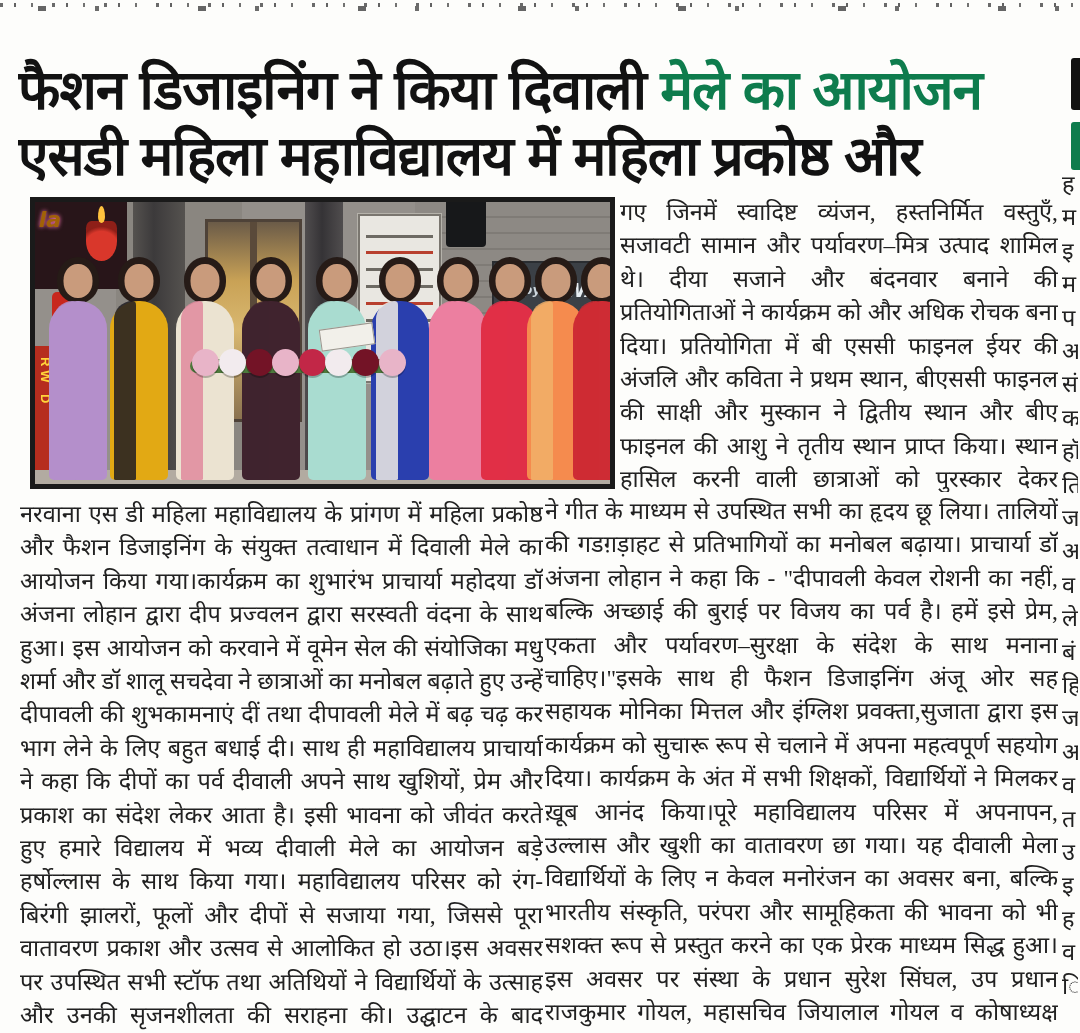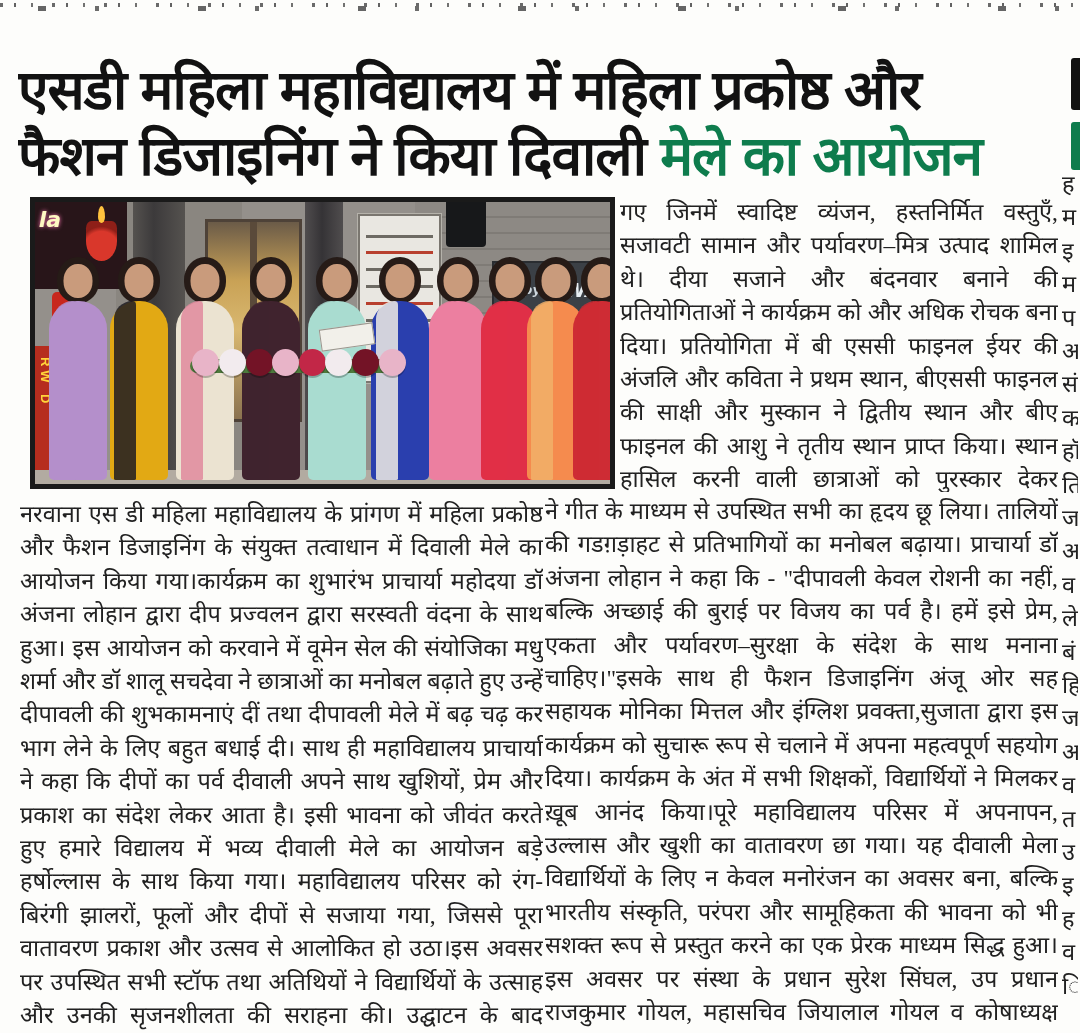--- a/index.html
+++ b/index.html
@@ -66,21 +66,21 @@
     box-shadow:0 0 0 2px #7a766f inset; }
   .ph-poster i { position:absolute; left:10%; right:10%; height:3px; background:#6d6a63; }
   .ph-poster i.red { background:#b8402e; }
   .ph-speaker { left:71.5%; top:0; width:7%; height:16%; background:#17181a; border-radius:0 0 4px 4px; }
   .ph-board { left:79.5%; top:21%; width:17.5%; height:44%; background:#3b4046;
     border:2px solid #2a2d31; box-sizing:border-box; color:#e8eef2;
     font-family:"DejaVu Sans", sans-serif; font-style:italic; font-weight:bold;
     font-size:19px; text-align:center; line-height:26px; padding-top:14px; overflow:hidden; }
   .ph-board small{ display:block; font-size:13px; color:#cdd6dd; }
   .ph-banner-tl { left:0; top:0; width:16%; height:31%; background:#281519; overflow:hidden; }
-  .ph-neon { left:4%; top:6%; color:#fef9c3; font-family:"DejaVu Sans", sans-serif;
+  .ph-neon { left:4%; top:6%; color:#a16207; font-family:"DejaVu Sans", sans-serif;
     font-style:italic; font-weight:bold; font-size:22px; text-shadow:0 0 4px #ff77b6; }
   .ph-diya { left:55%; top:22%; width:34%; height:46%; background:radial-gradient(circle at 50% 70%,#d9372b 0 55%,#8e1f18 70%); border-radius:18% 18% 50% 50%; }
   .ph-diya::after{ content:""; position:absolute; left:40%; top:-38%; width:22%; height:42%;
     background:#ffc23e; border-radius:50% 50% 50% 50% / 65% 65% 35% 35%; }
   .ph-ext { left:3%; top:32%; width:4.5%; height:25%; background:#c7271d; border-radius:5px;
     box-shadow:0 -4px 0 #8a8680 inset; }
   .ph-banner-left { left:0; top:51%; width:3.8%; height:49%; background:#b62d1e; }
   .ph-banner-left b { position:absolute; left:15%; top:8%; color:#ffd43a;
     font-family:"Liberation Sans",sans-serif; font-size:13px; writing-mode:vertical-rl; letter-spacing:4px; }
   .ph-floor { left:0; bottom:0; width:100%; height:5%; background:#b2aba1; }
@@ -104,22 +104,22 @@
     font-size:23.5px; color:#212121; }
 </style>
 </head>
 <body>
 
 <div id="page">
 
   <div class="top-strip"></div>
 
   <h1 class="headline">
+      <span class="hl-line"><span>फैशन डिजाइनिंग ने किया दिवाली </span><span class="hl-green" id="hl-green" style="color: rgb(14, 124, 77);">मेले का आयोजन</span></span>
       <span class="hl-line">एसडी महिला महाविद्यालय में महिला प्रकोष्ठ और</span>
-      <span class="hl-line"><span>फैशन डिजाइनिंग ने किया दिवाली </span><span class="hl-green" id="hl-green" style="color: rgb(14, 124, 77);">मेले का आयोजन</span></span>
   </h1>
   <div class="hl-frag f1"></div>
   <div class="hl-frag f2" id="hl-frag-green" style="background: rgb(14, 124, 77);"></div>
 
 
   <div id="photo">
     <div class="ph-wall-l"></div>
     <div class="ph-wall-r"></div>
     <div class="ph-pillar1"></div>
     <div class="ph-door"></div>

